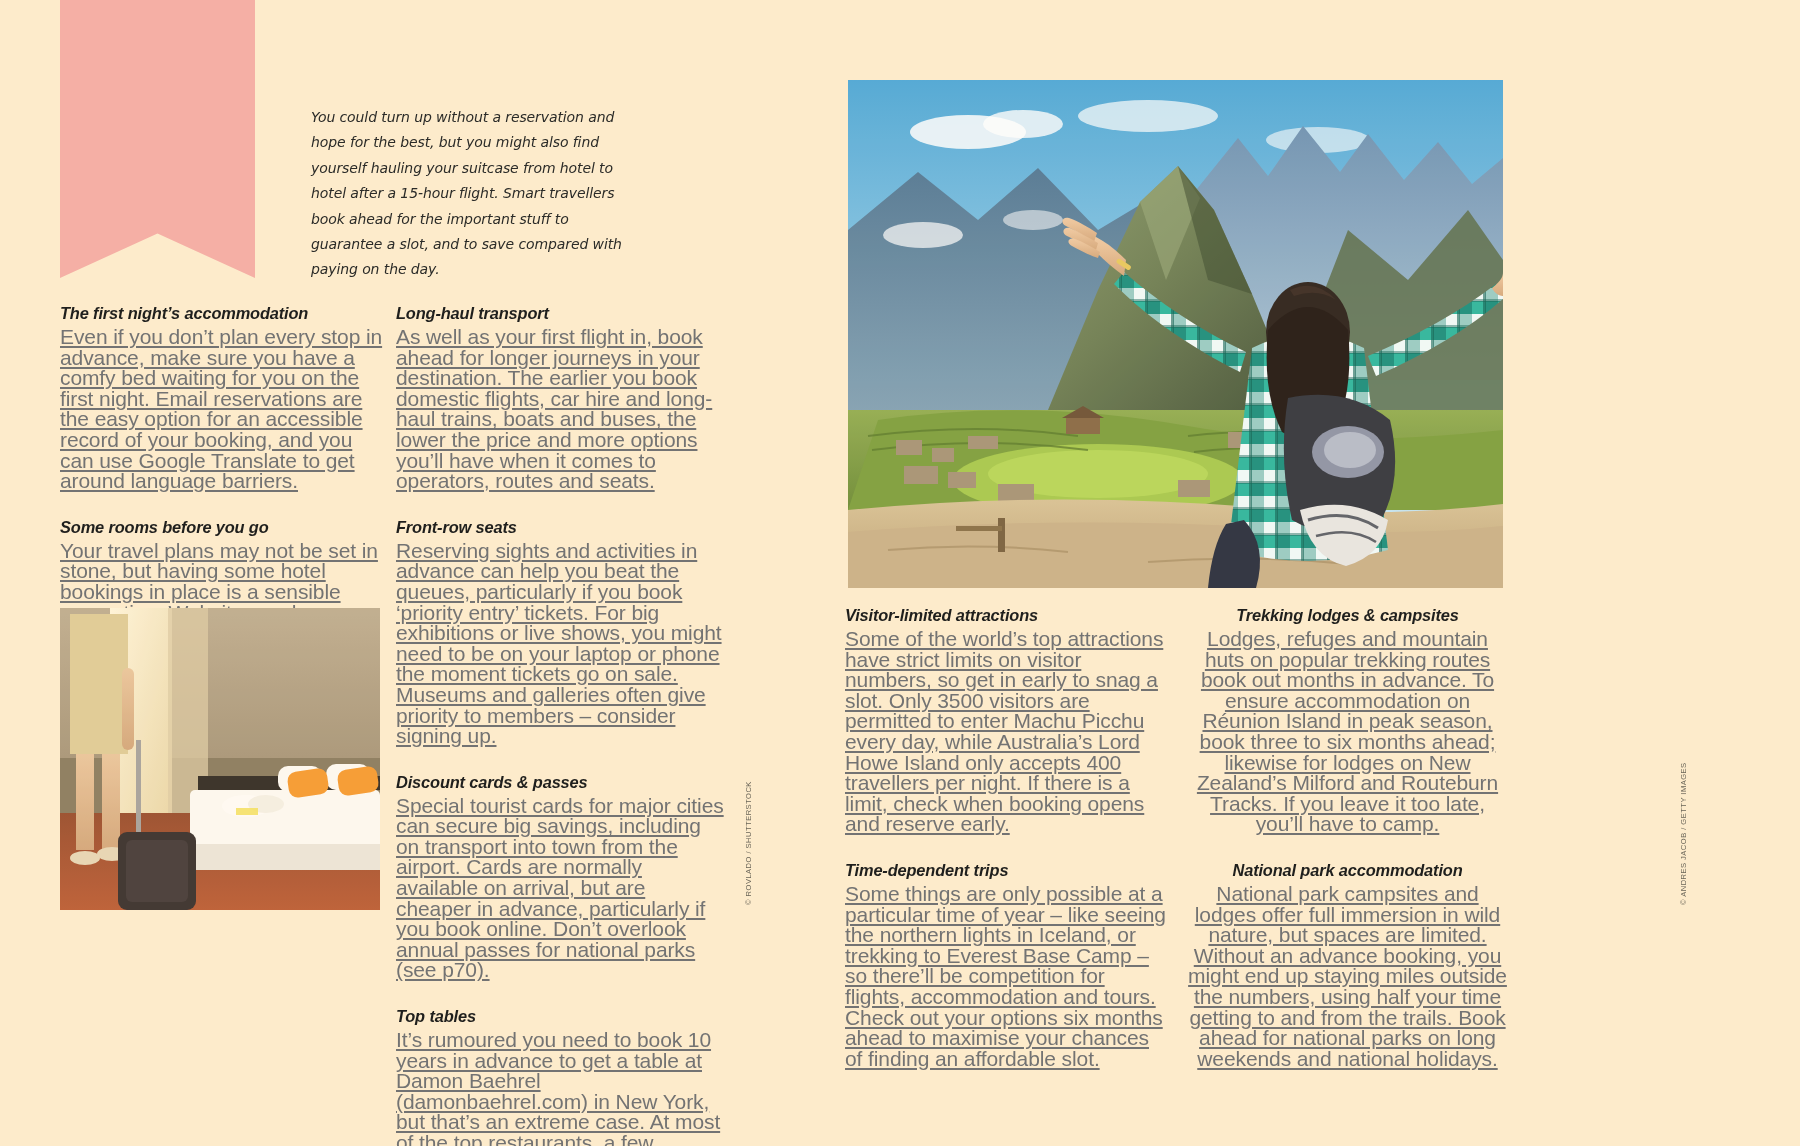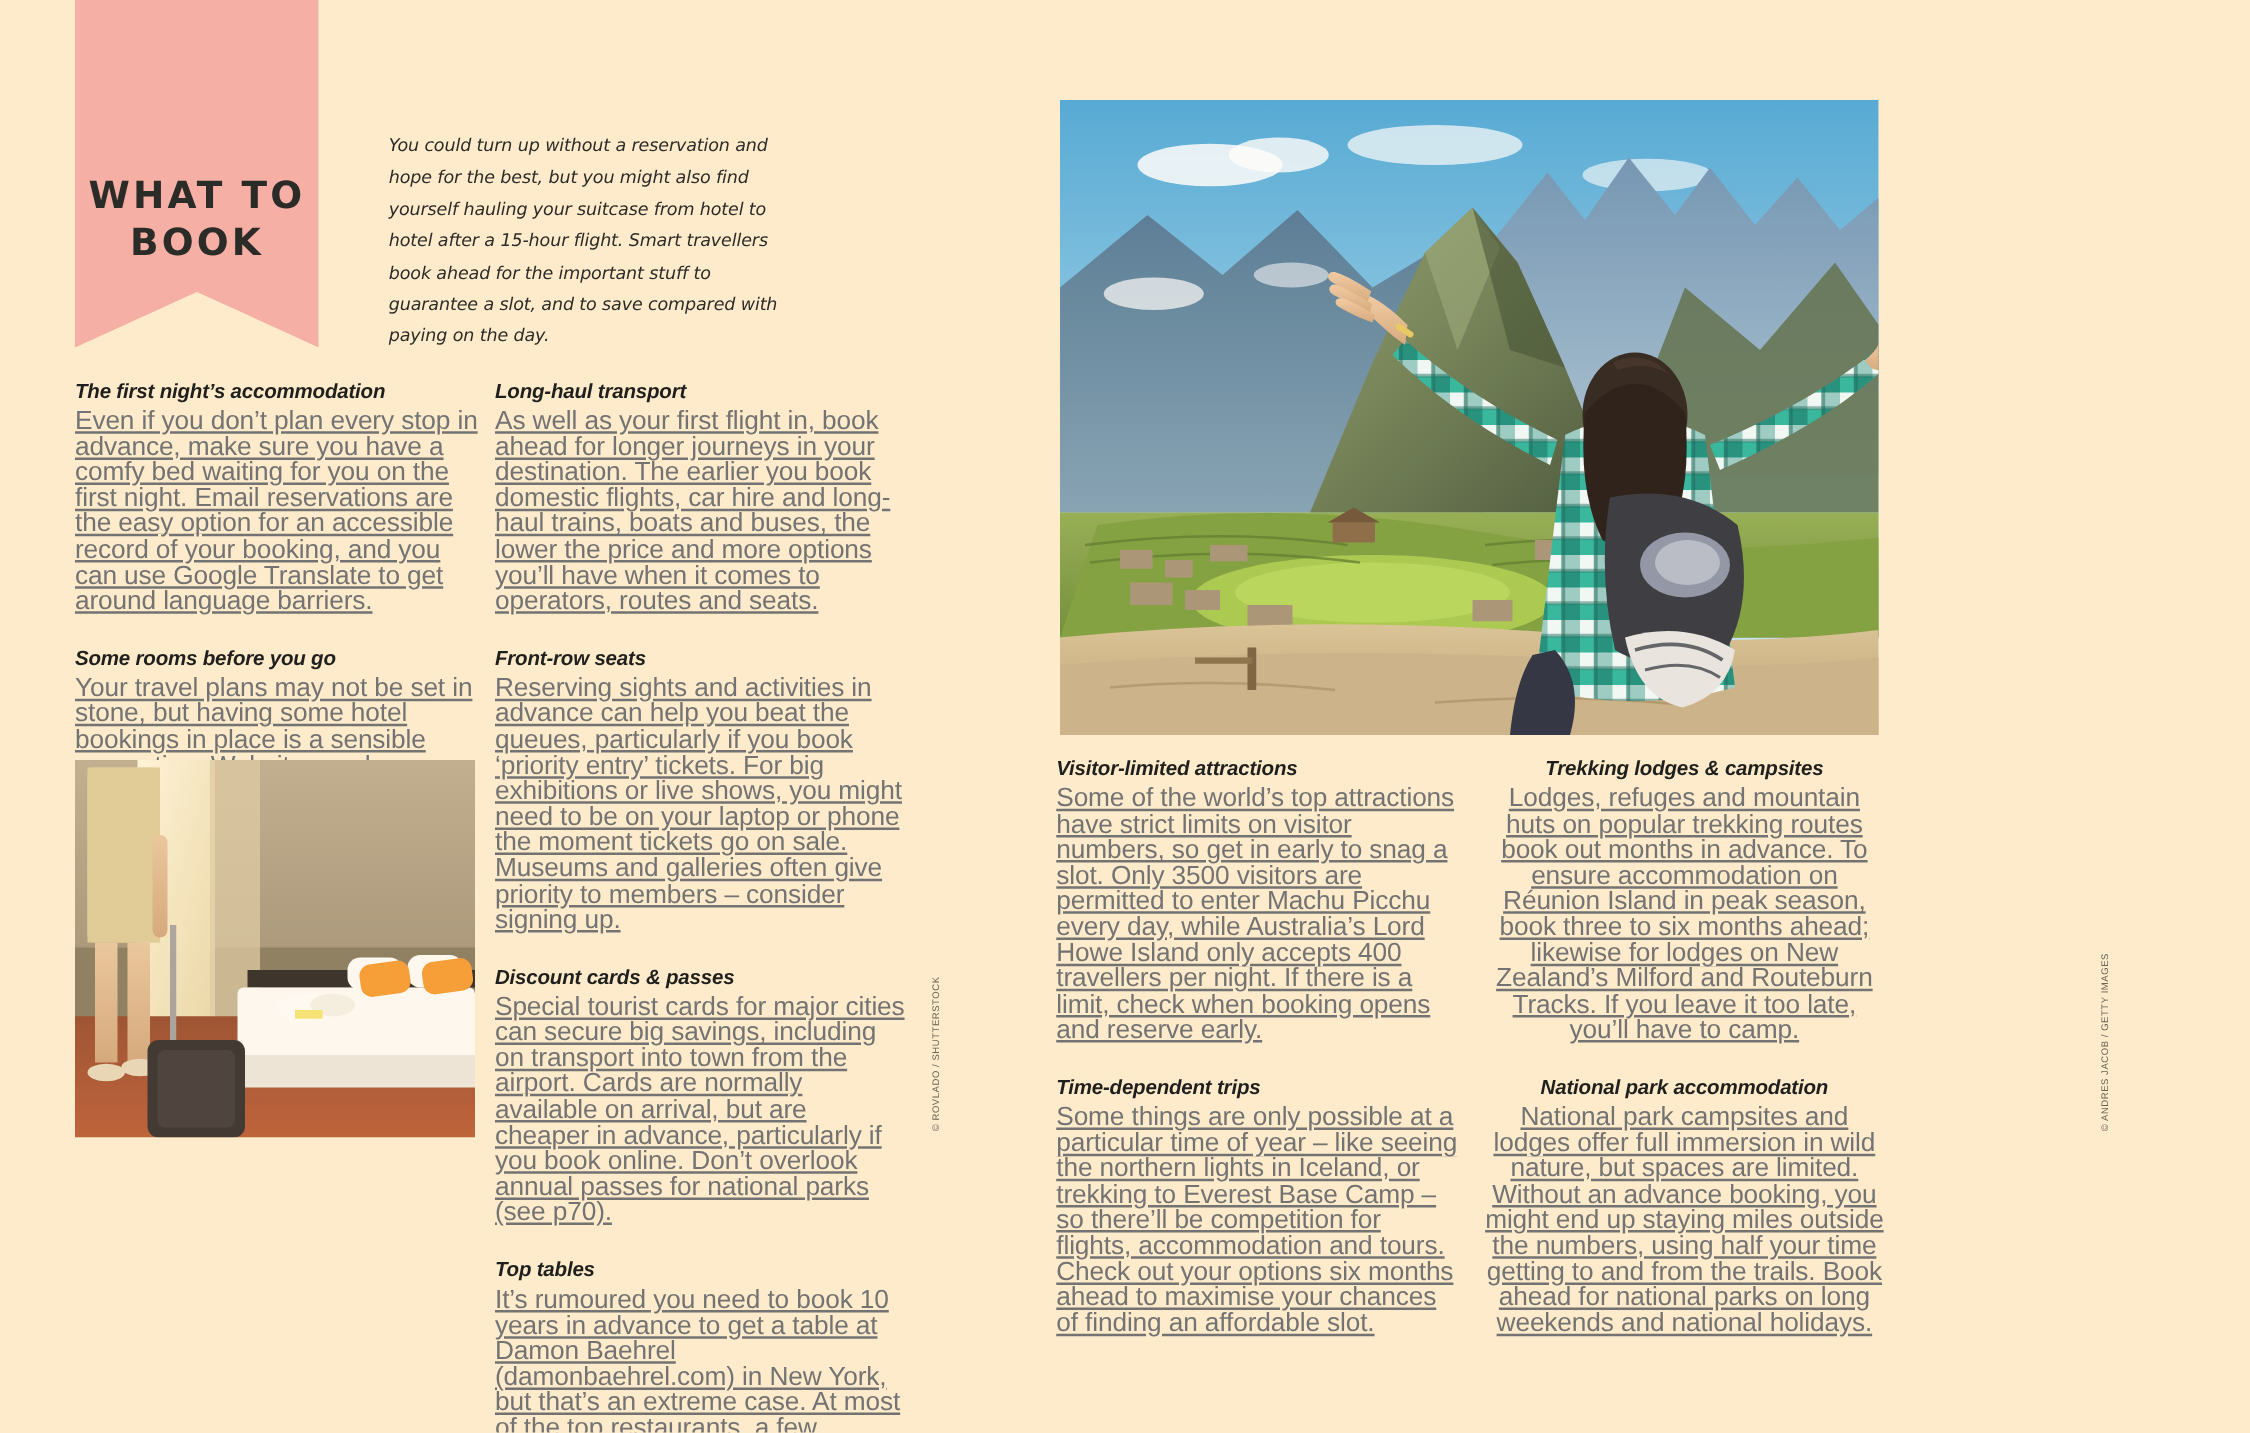--- a/index.html
+++ b/index.html
@@ -105,21 +105,20 @@
   .footer { position:absolute; left:0; bottom:0; width:1800px; height:72px; }
 </style>
 </head>
 <body>
 
 <div class="spread">
 
   <div class="page-left">
 
     <div class="banner"></div>
-    <div class="banner-title" id="banner-title"><span>WHAT TO</span><br><span>BOOK</span></div>
 
     <div class="intro">You could turn up without a reservation and hope for the best, but you might also find yourself hauling your suitcase from hotel to hotel after a 15-hour flight. Smart travellers book ahead for the important stuff to guarantee a slot, and to save compared with paying on the day.</div>
 
     <div class="lcol1" id="lcol1">
         <div class="block">
           <h3 class="sec">The first night’s accommodation</h3>
           <p class="body">Even if you don’t plan every stop in advance, make sure you have a comfy bed waiting for you on the first night. Email reservations are the easy option for an accessible record of your booking, and you can use Google Translate to get around language barriers.</p>
         </div>
         <div class="block">
           <h3 class="sec">Some rooms before you go</h3>

